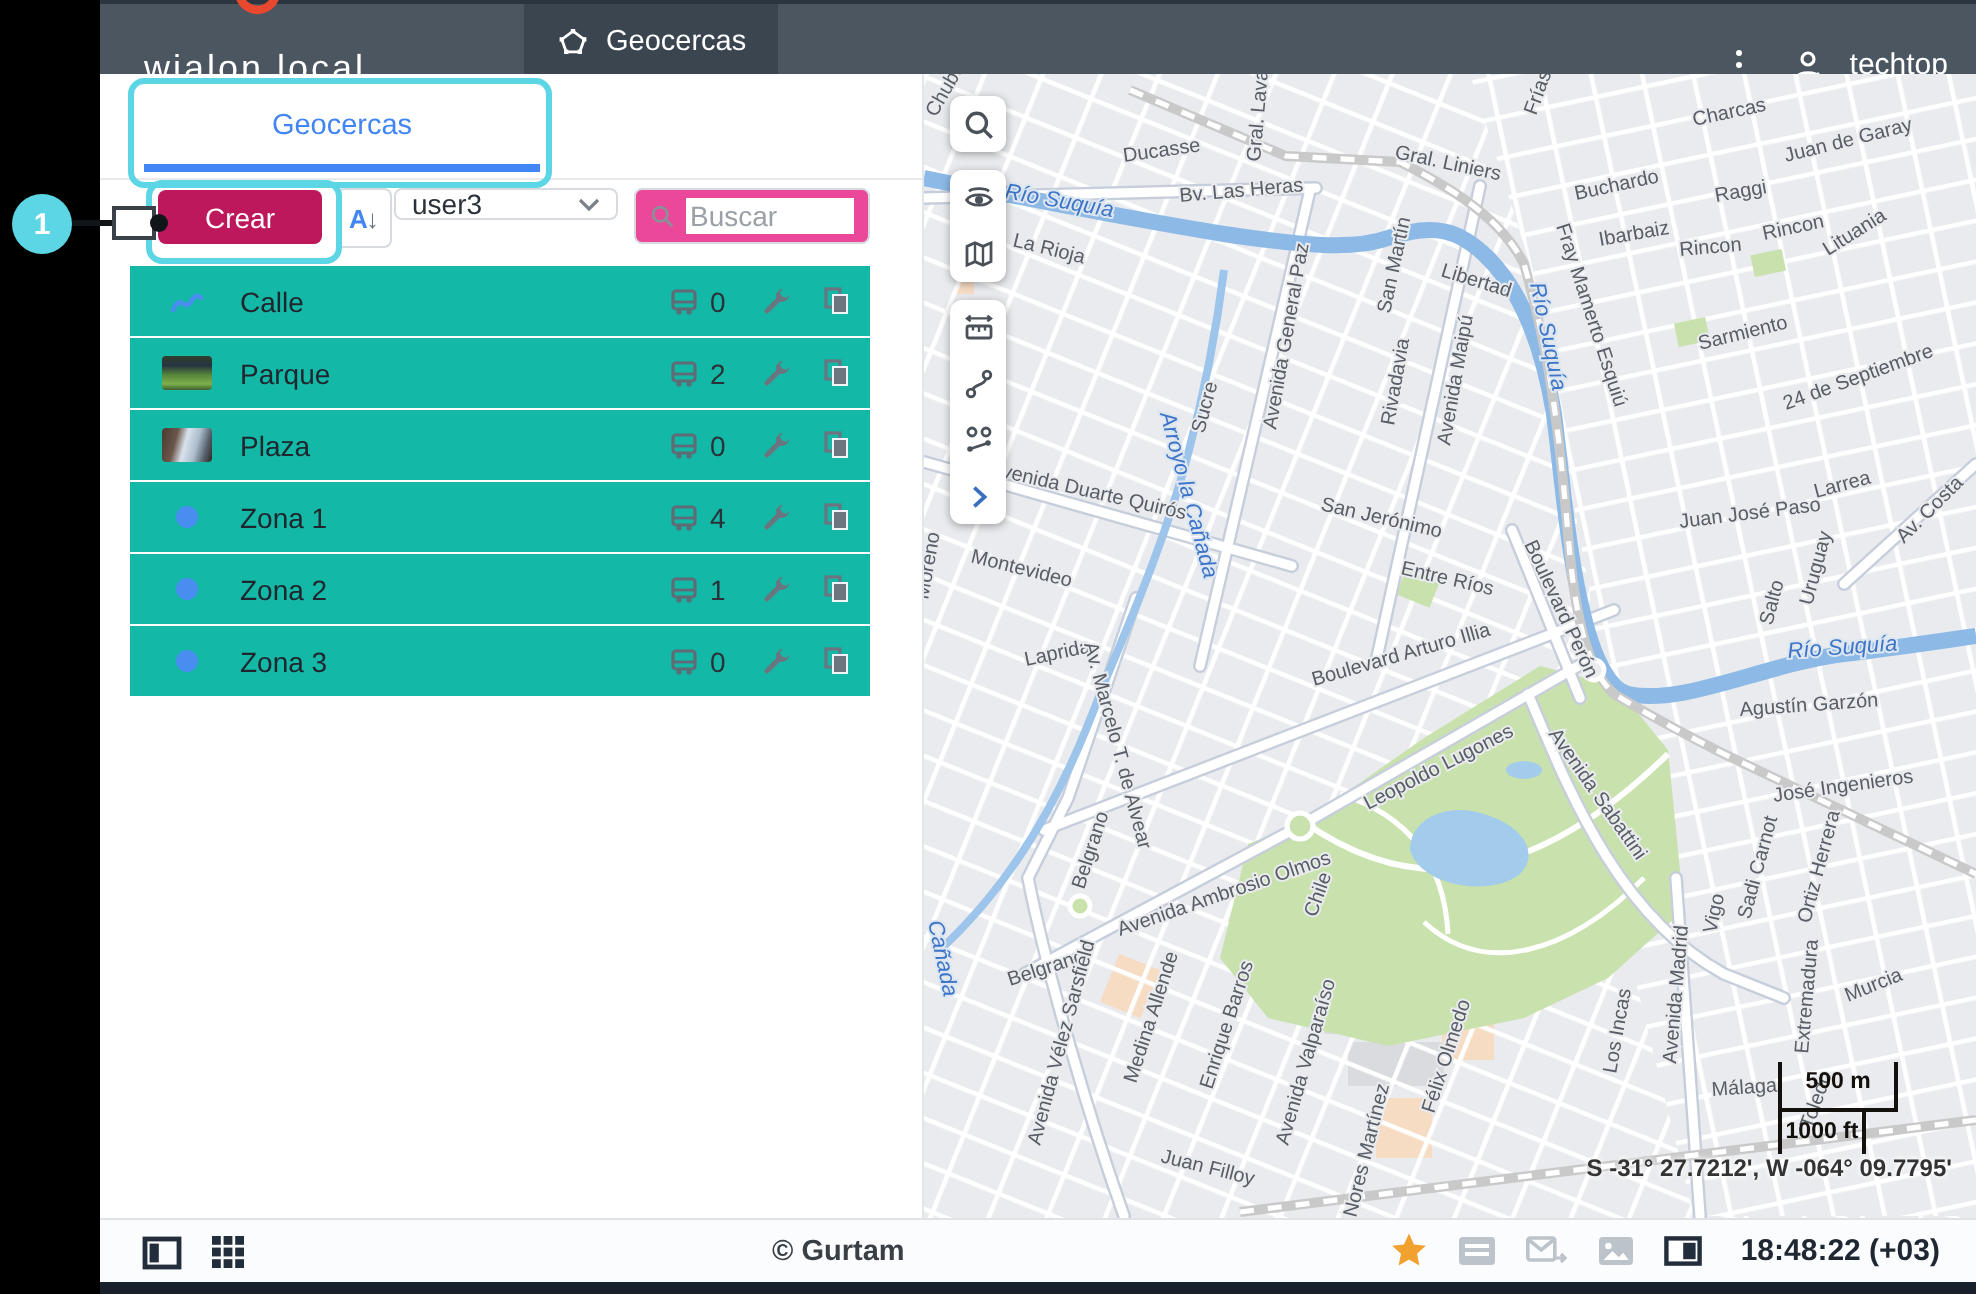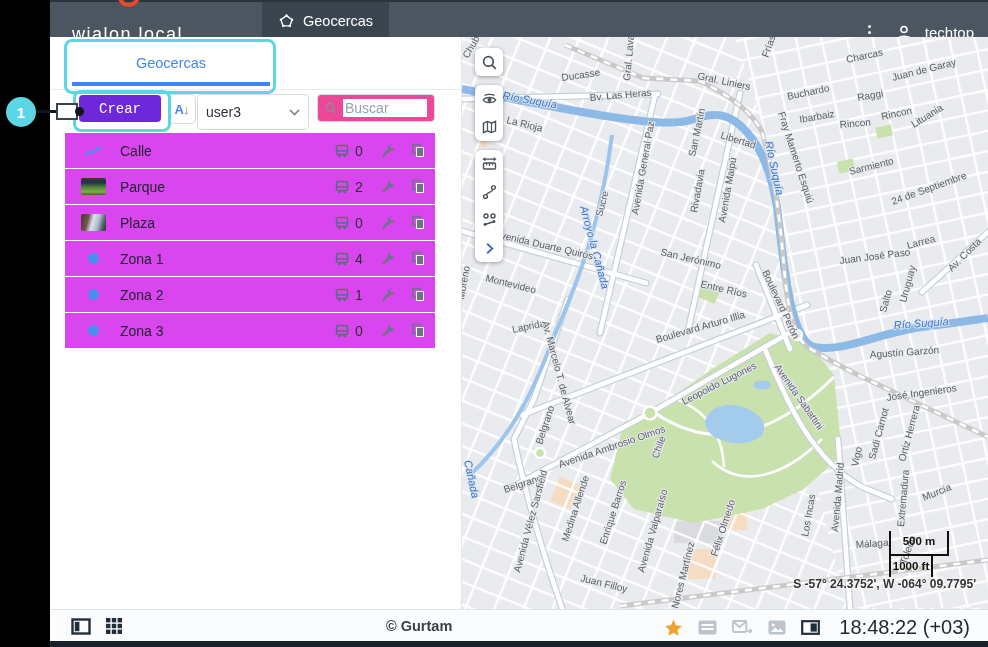--- a/index.html
+++ b/index.html
@@ -19,31 +19,31 @@
   .tb-user{display:flex;align-items:center;gap:10px;color:#fff;font-size:15px;}
   
   .panel{position:absolute;left:0;top:37px;width:412px;height:572px;background:#fff;border-right:1px solid #e3e6e9;box-sizing:border-box;}
   .tabs{display:flex;height:52px;border-bottom:1px solid #e8eaec;}
   .tab{display:flex;align-items:center;justify-content:center;font-size:14.5px;cursor:pointer;position:relative;}
   .tab.active{width:208px;margin-left:17px;color:#4285f4;}
   .tab.active .underline{position:absolute;left:5px;right:5px;bottom:3px;height:4px;background:#4285f4;}
   .tab.rest{flex:1;color:#3c4043;}
   .ann-tab-ring{position:absolute;left:14px;top:2px;width:206px;height:49px;border:3px solid #5cd6e4;border-radius:8px;pointer-events:none;z-index:5;}
   .ptoolbar{position:absolute;left:0;top:53px;width:412px;height:44px;display:flex;align-items:center;}
-  .btn-create{position:absolute;left:29px;top:5px;width:82px;height:27px;background:#6d28d9;color:#fff;border:none;border-radius:4px;font-size:14px;font-family:Liberation Mono, monospace;}
+  .btn-create{position:absolute;left:29px;top:5px;width:82px;height:27px;background:#be185d;color:#fff;border:none;border-radius:4px;font-size:14px;font-family:Liberation Sans, sans-serif;}
   .ann-create-ring{position:absolute;left:23px;top:0px;width:92px;height:36px;border:3px solid #5cd6e4;border-radius:8px;pointer-events:none;z-index:5;}
   .btn-sort{position:absolute;left:118px;top:4px;width:26px;height:28px;border:1px solid #d7dbdf;border-radius:4px;background:#fff;display:flex;align-items:center;justify-content:center;font-size:13px;}
   .btn-sort .s-a{color:#4285f4;font-weight:bold;}
   .btn-sort .s-ar{color:#6b7680;margin-left:-1px;}
-  .sel-user{position:absolute;left:147px;top:4px;width:112px;height:36px;border:1px solid #d7dbdf;border-radius:4px;background:#fff;box-sizing:border-box;display:flex;align-items:center;font-size:14px;color:#2a3138;padding:0 8px;justify-content:space-between;}
+  .sel-user{position:absolute;left:147px;top:4px;width:112px;height:16px;border:1px solid #d7dbdf;border-radius:4px;background:#fff;box-sizing:border-box;display:flex;align-items:center;font-size:14px;color:#2a3138;padding:0 8px;justify-content:space-between;}
   .search-box{position:absolute;left:267px;top:4px;width:118px;height:28px;border:1px solid #d7dbdf;border-radius:4px;background:#ec4899;box-sizing:border-box;display:flex;align-items:center;padding:0 7px;gap:6px;}
   .search-box input{border:none;outline:none;width:80px;font-size:14px;font-family:inherit;color:#2a3138;}
   .search-box input::placeholder{color:#9aa0a6;}
   .glist{position:absolute;left:15px;top:96px;width:370px;}
-  .g-row{height:35px;margin-bottom:1px;background:#d946ef;display:flex;align-items:center;padding:0 10px 0 13px;box-sizing:border-box;}
+  .g-row{height:35px;margin-bottom:1px;background:#14b8a6;display:flex;align-items:center;padding:0 10px 0 13px;box-sizing:border-box;}
   .g-ic{width:30px;display:flex;align-items:center;justify-content:center;}
   .g-name{margin-left:12px;font-size:14px;color:#20262e;flex:1;}
   .g-units{display:flex;align-items:center;gap:5px;color:#5f6b76;}
   .g-count{font-size:14px;color:#2a3138;width:12px;text-align:left;}
   .g-act{margin-left:14px;display:flex;align-items:center;}
   .dot-blue{width:11px;height:11px;border-radius:50%;background:#4a8df0;}
   .thumb{width:25px;height:17px;border-radius:2px;}
   .thumb.park{background:linear-gradient(180deg,#31402c 0%,#253341 28%,#55853a 55%,#7fae4e 82%,#3f612c 100%);}
   .thumb.plaza{background:linear-gradient(105deg,#4a3a30 0%,#6b564a 28%,#d8e2ec 46%,#aebecd 66%,#58636f 84%,#2f2620 100%);}
   
@@ -60,21 +60,21 @@
   .mtool .cell{width:28px;height:28px;display:flex;align-items:center;justify-content:center;}
   .scale-m{position:absolute;left:427px;top:494px;width:56px;height:23px;border:2px solid #14100b;border-top:none;z-index:3;text-align:center;font-size:11.5px;font-weight:bold;color:#14100b;line-height:20px;}
   .scale-ft{position:absolute;left:427px;top:519px;width:40px;height:21px;border:2px solid #14100b;border-bottom:none;border-top-width:0;z-index:3;text-align:center;font-size:11.5px;font-weight:bold;color:#14100b;line-height:20px;border-left:2px solid #14100b;border-right:2px solid #14100b;}
   .attrib{position:absolute;left:418px;top:541px;font-size:11.5px;font-weight:bold;color:#3a3a3a;z-index:3;text-shadow:0 0 3px #fff,0 0 3px #fff;}
   .coords{position:absolute;right:12px;top:540px;font-size:12px;font-weight:bold;color:#333;z-index:3;text-shadow:0 0 3px #fff,0 0 3px #fff;}
   
   .statusbar{position:absolute;left:0;top:609px;width:938px;height:32px;background:#fbfcfd;border-top:1px solid #dfe3e6;box-sizing:border-box;}
   .sb-left{position:absolute;left:21px;top:7px;display:flex;gap:14px;align-items:center;}
   .sb-copy{position:absolute;left:336px;top:8px;font-size:14.5px;color:#3a3f45;font-weight:bold;}
   .sb-right{position:absolute;right:18px;top:6px;display:flex;gap:15px;align-items:center;}
-  .sb-time{font-size:20px;color:#1e2732;margin-left:4px;}
+  .sb-time{font-size:15px;color:#1e2732;margin-left:4px;font-weight:bold;}
   .frame-bottom{position:absolute;left:0;top:641px;width:938px;height:6px;background:#17202b;}
 </style>
 </head>
 <body>
 
 <div id="page">
   <div id="app">
 
     <div class="topbar">
       <div class="logo">
@@ -518,21 +518,21 @@
         </div>
         <div class="cell">
           <svg width="15" height="15" viewBox="0 0 16 16">
               <path d="M5.5 3 L11 8 L5.5 13" stroke="#3a6fbf" stroke-width="2" fill="none"></path>
             </svg>
         </div>
       </div>
 
       <div class="scale-m">500 m</div>
       <div class="scale-ft">1000 ft</div>
-      <div class="coords">S -57° 24.3752', W -064° 09.7795'</div>
+      <div class="coords">S -31° 27.7212', W -064° 09.7795'</div>
     </div>
 
     <div class="statusbar">
       <div class="sb-left">
         <svg width="20" height="17" viewBox="0 0 20 17">
             <rect x="1.5" y="1.5" width="17" height="14" fill="none" stroke="#232e3c" stroke-width="2.4"></rect>
             <rect x="3.8" y="3.8" width="4.6" height="9.4" fill="#232e3c"></rect>
           </svg>
         <svg width="18" height="18" viewBox="0 0 18 18">
             <g fill="#232e3c">

